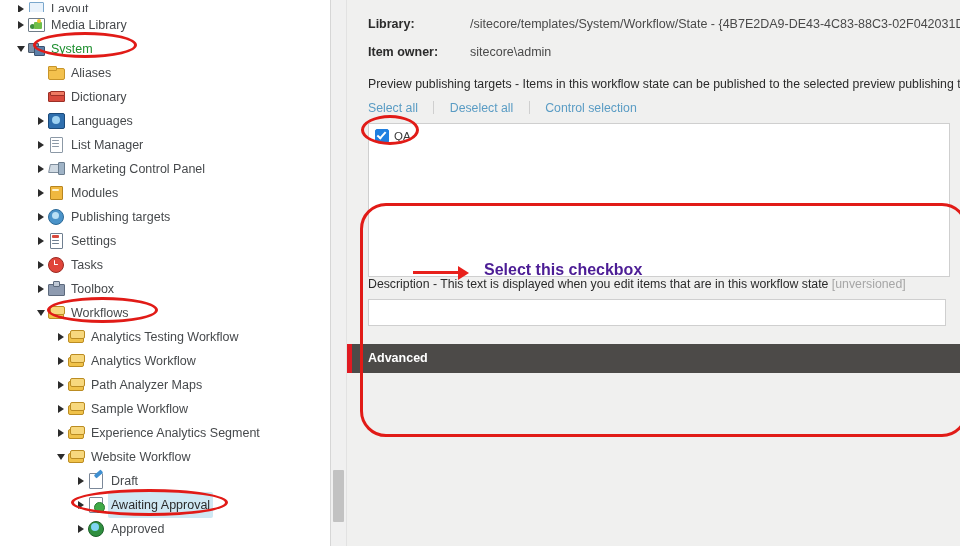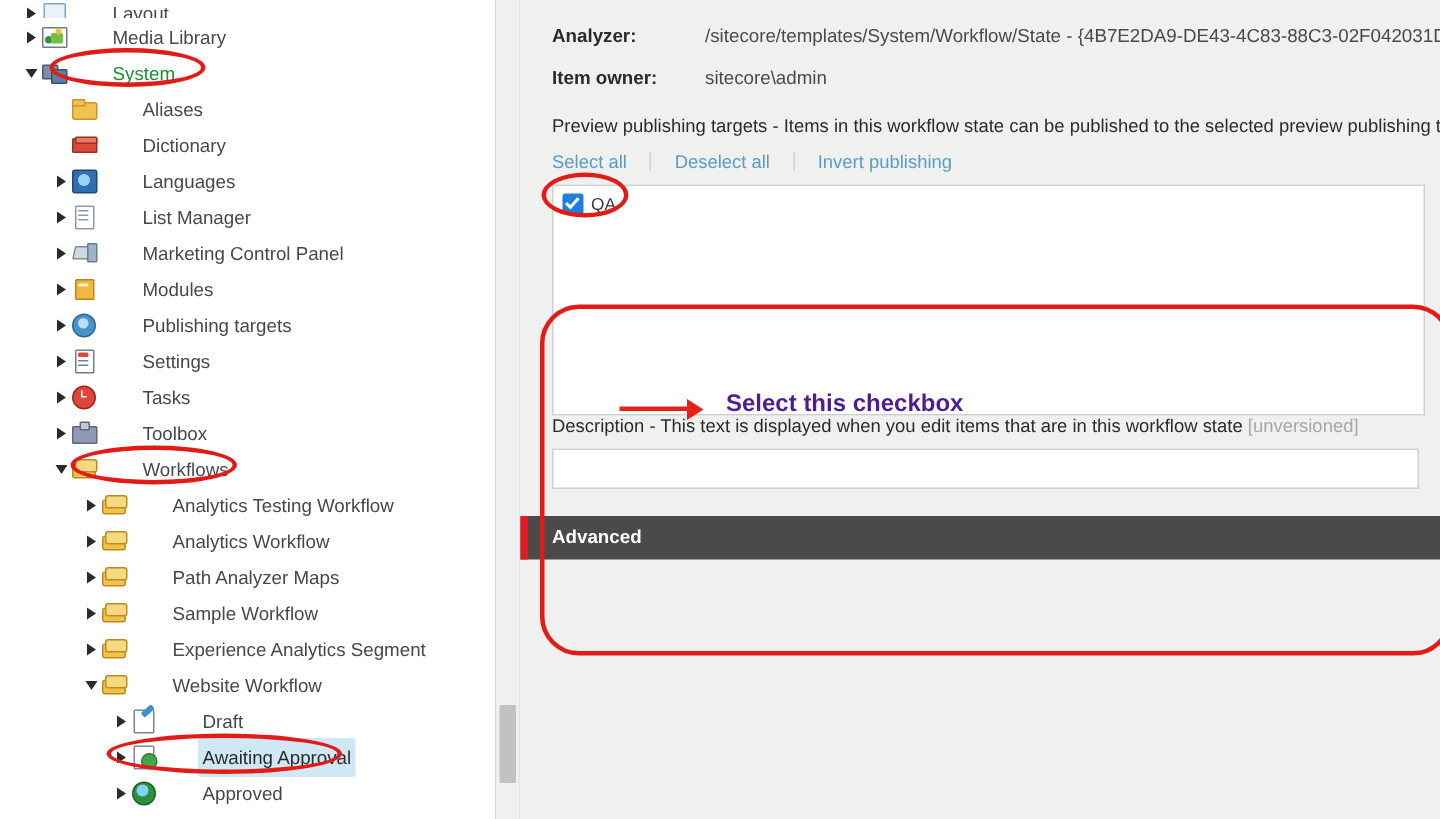--- a/index.html
+++ b/index.html
@@ -70,21 +70,20 @@
     width: 16px; height: 16px;
     vertical-align: middle;
     margin: 0 4px 2px 1px;
     position: relative;
   }
   .tlabel {
     vertical-align: middle;
     display: inline-block;
     padding: 1px 3px;
     border-radius: 2px;
-    margin-left: 24px;
   }
   .tlabel.green { color: #1e8f2f; }
   .tlabel.selected {
     background: #cfe8f3;
     color: #2b2b2b;
   }
 
   
   .ic-shape { position:absolute; border-radius:1px; }
 
@@ -356,35 +355,35 @@
 
     <div id="detail-scroll-track">
       <div id="detail-scroll-thumb"></div>
     </div>
 
     <div id="detail-body">
 
       <div class="meta-row clipped"></div>
 
       <div id="meta-rows">
-          <div class="meta-row"><span class="meta-label">Analyzer:</span><span class="meta-value">/sitecore/templates/System/Workflow/State - {4B7E2DA9-DE43-4C83-88C3-02F042031D04}</span></div>
+          <div class="meta-row"><span class="meta-label">Library:</span><span class="meta-value">/sitecore/templates/System/Workflow/State - {4B7E2DA9-DE43-4C83-88C3-02F042031D04}</span></div>
           <div class="meta-row"><span class="meta-label">Item owner:</span><span class="meta-value">sitecore\admin</span></div>
         </div>
 
 
 
       <div class="targets-field">
         <div class="targets-desc">Preview publishing targets - Items in this workflow state can be published to the selected preview publishing targets</div>
 
         <div class="targets-links">
           <a>Select all</a>
           <span class="lnk-sep"></span>
           <a>Deselect all</a>
           <span class="lnk-sep"></span>
-          <a>Invert publishing</a>
+          <a>Control selection</a>
         </div>
 
         <div class="targets-listbox">
           <div class="target-item">
             <span class="cbox checked"></span><span>QA</span>
           </div>
         </div>
       </div>
 
       <div class="desc-field">

